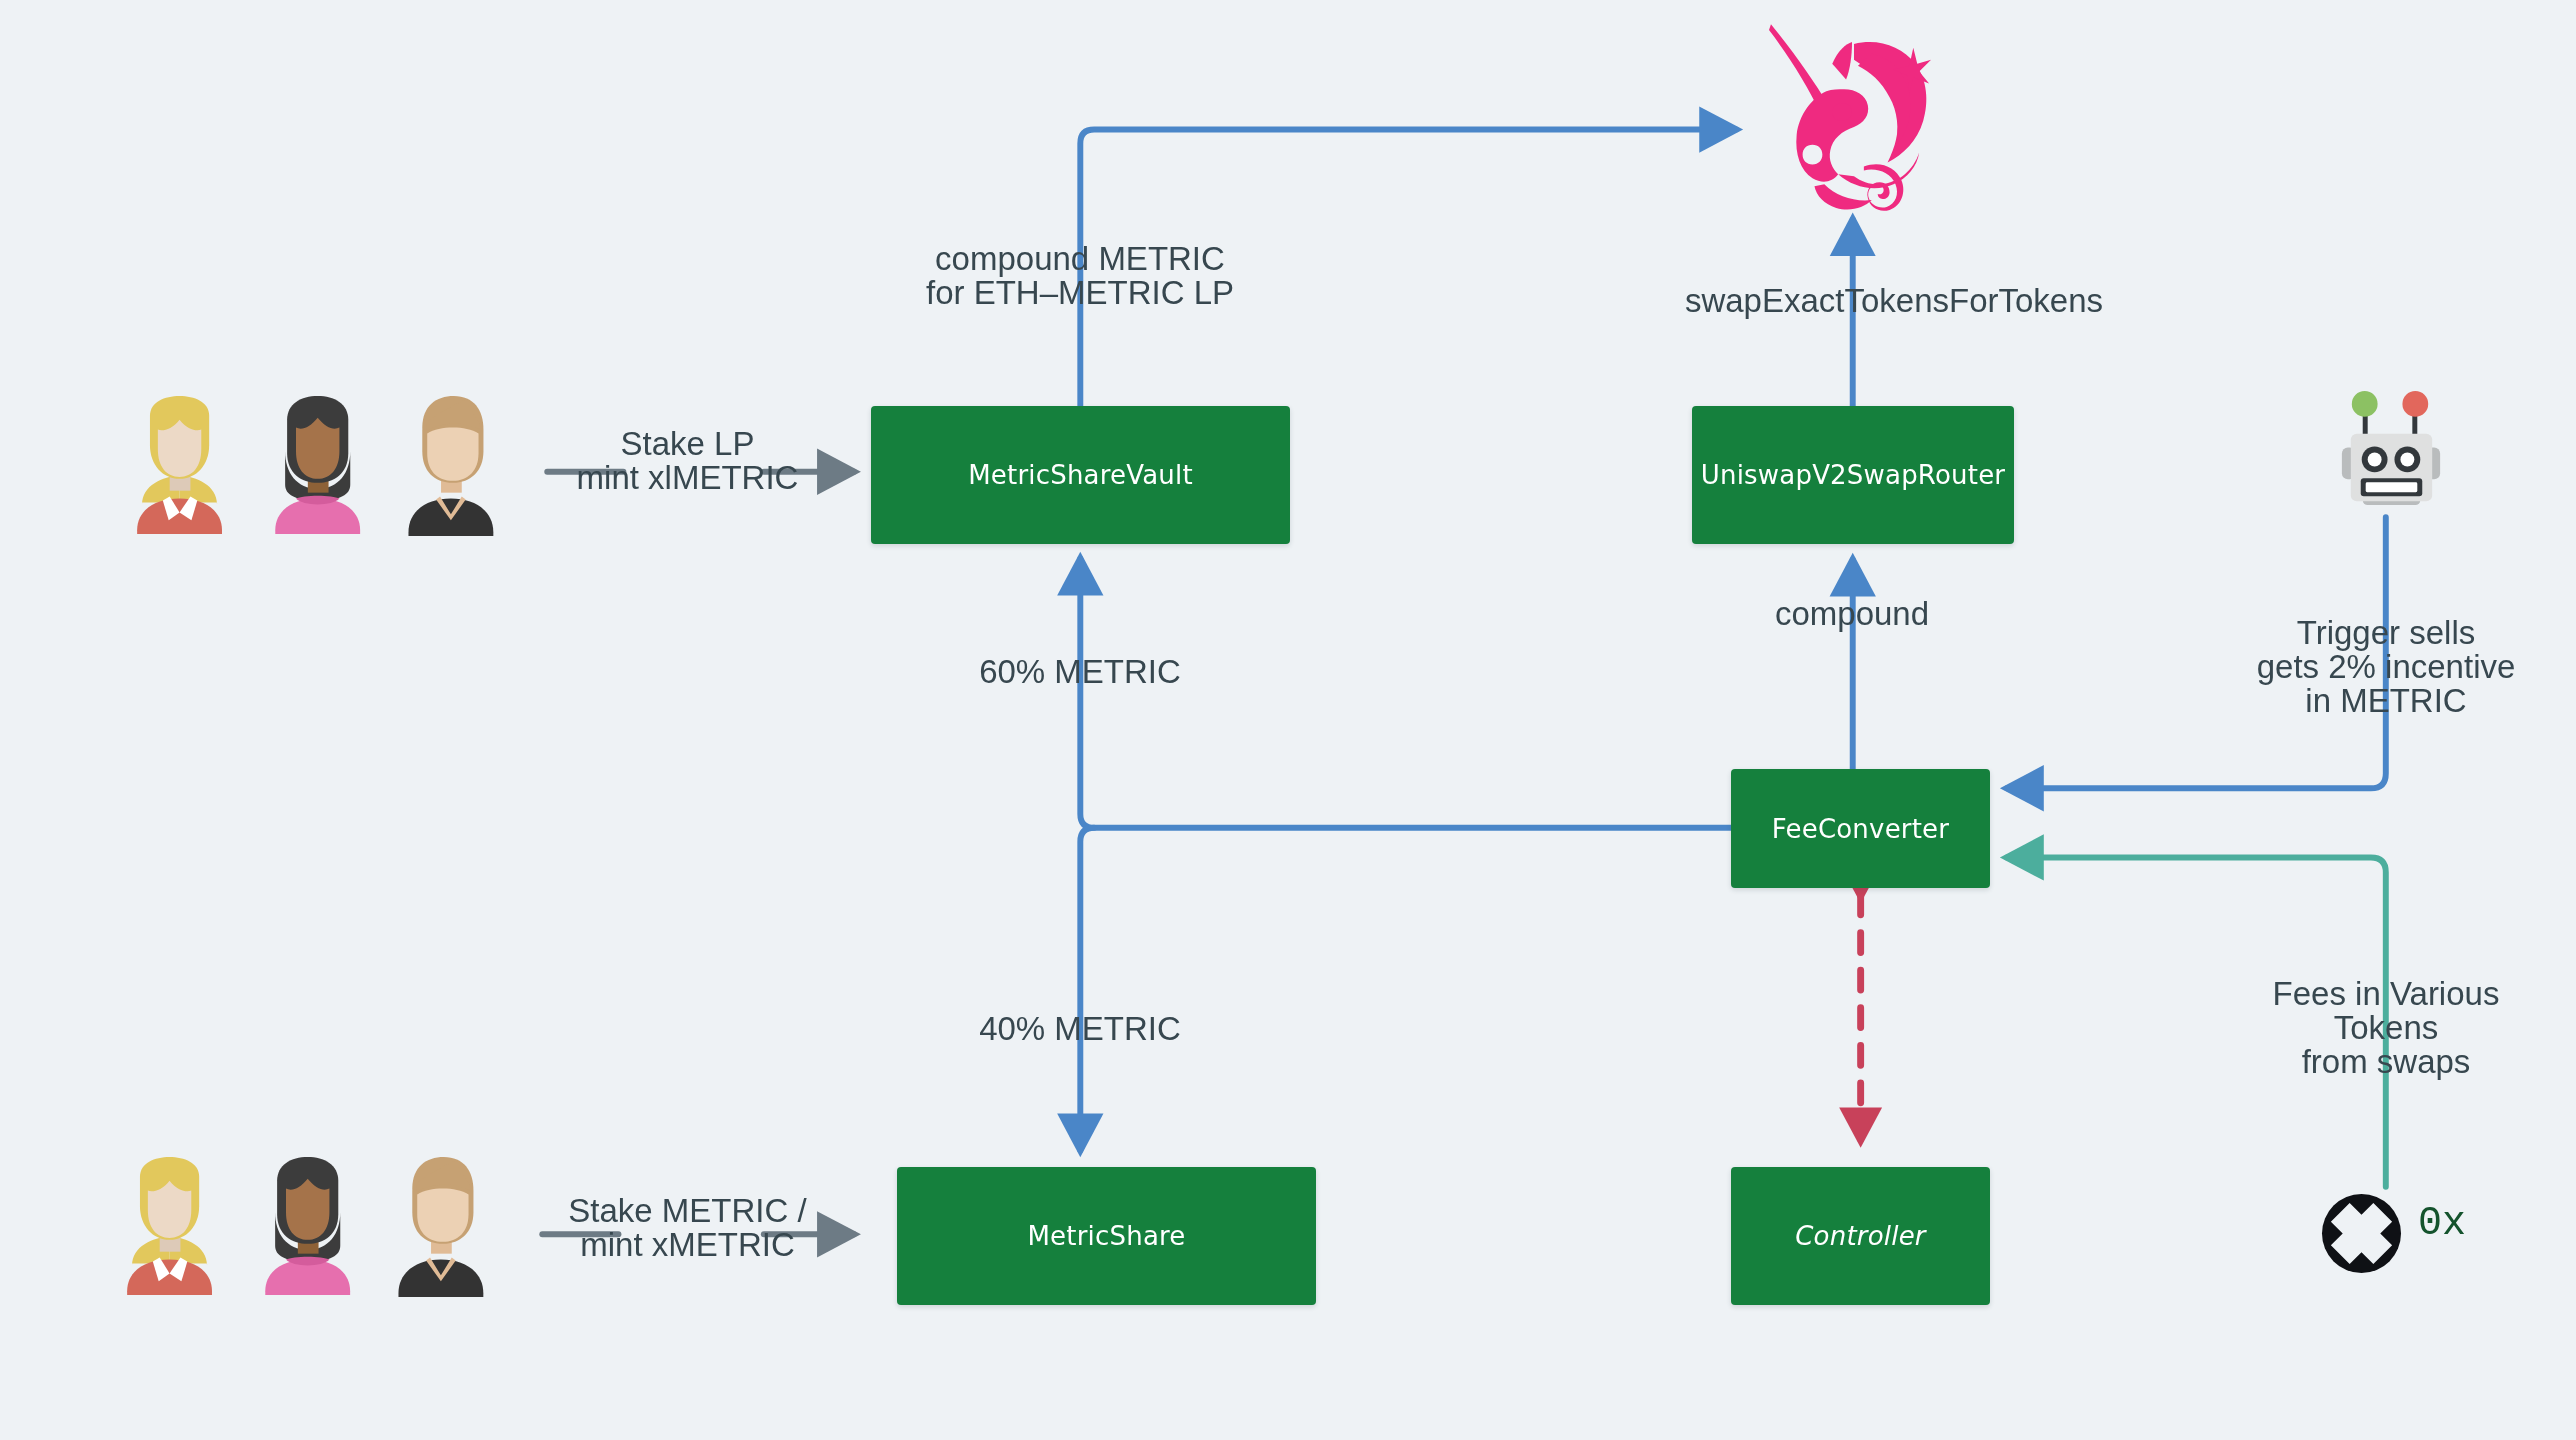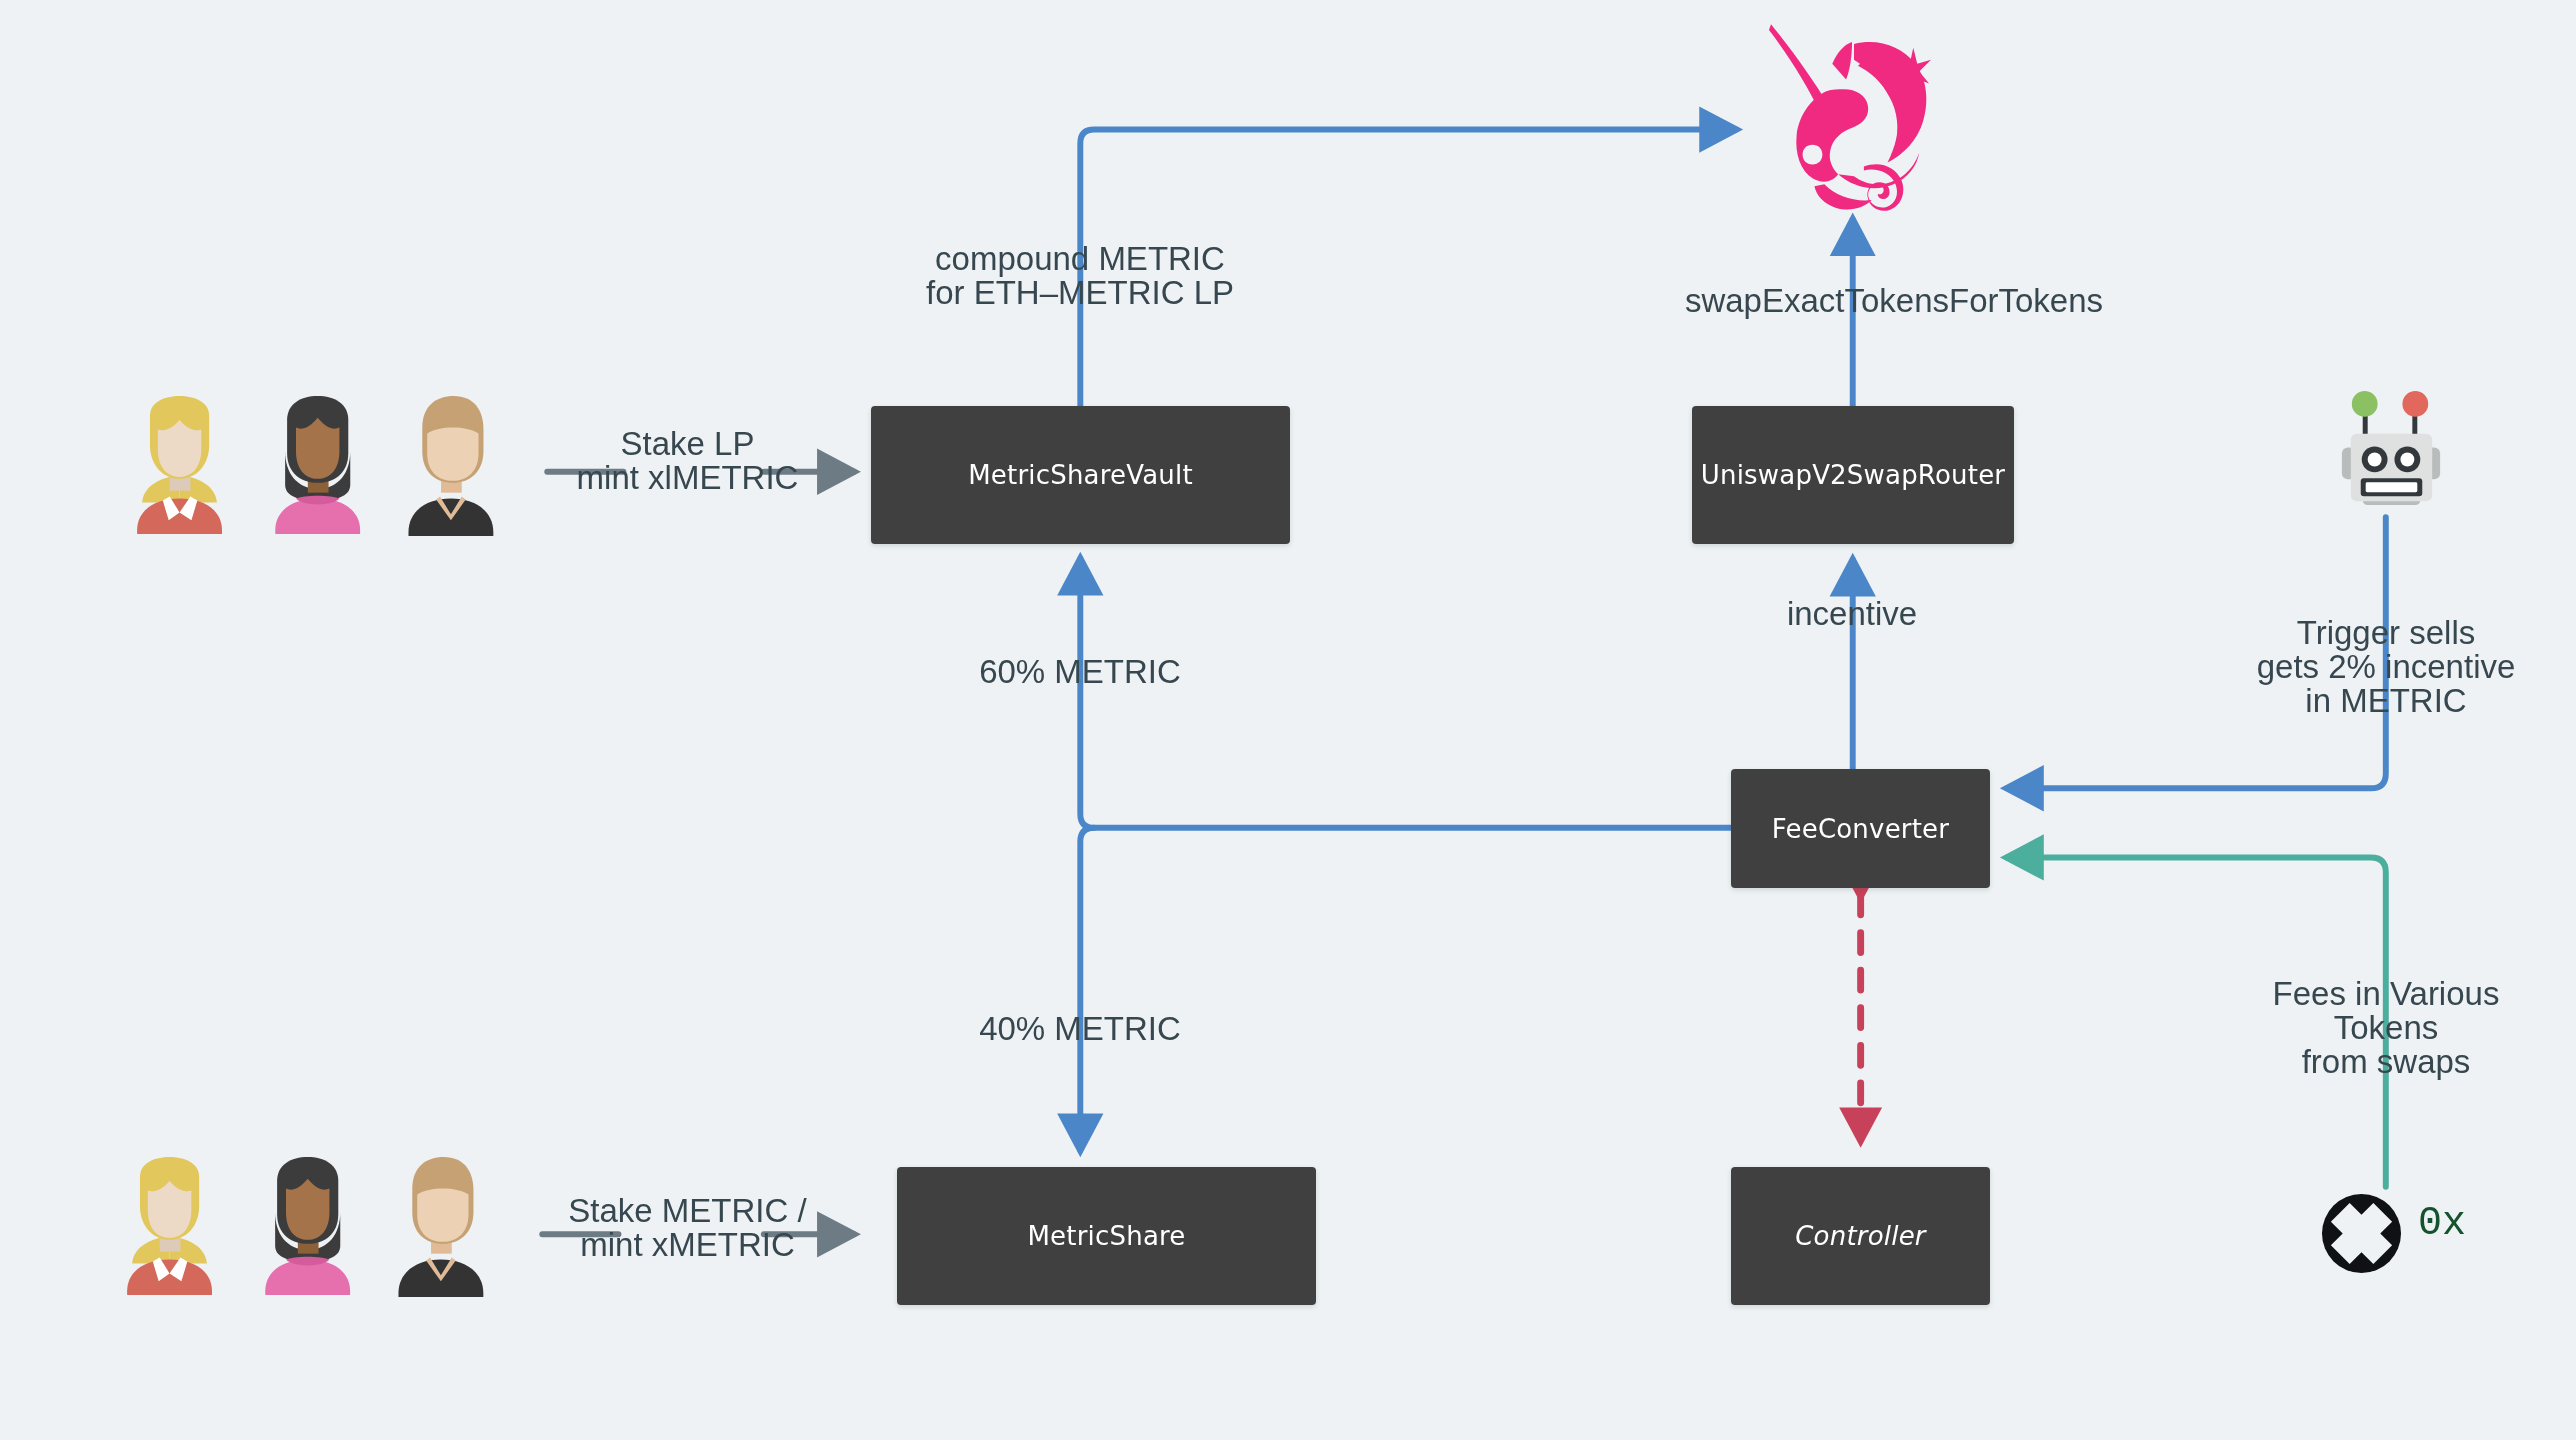--- a/index.html
+++ b/index.html
@@ -5,21 +5,21 @@
   html,body{margin:0;padding:0;background:#eef2f5;}
   body{
     font-family:"DejaVu Sans", sans-serif;
     width:2576px;height:1440px;overflow:hidden;position:relative;
   }
   #stage{position:absolute;left:0;top:0;width:2576px;height:1440px;background:#eef2f5;}
   svg.layer{position:absolute;left:0;top:0;width:2576px;height:1440px;overflow:visible;}
 
   .node{
     position:absolute;
-    background:#404040;
+    background:#15803d;
     border-radius:4px;
     box-shadow:0 2px 5px rgba(40,60,70,.16);
     display:flex;align-items:center;justify-content:center;
     color:#ffffff;
     font-size:26px;
     letter-spacing:0.2px;
     font-family:"DejaVu Sans", sans-serif;
   }
   .edge-label{
     position:absolute;
@@ -106,21 +106,21 @@
 mint xlMETRIC</div>
 
   <div class="edge-label" style="left:1597px;top:284px;width:594px;">swapExactTokensForTokens</div>
 
   <div class="edge-label" style="left:2188px;top:616px;width:396px;">Trigger sells
 gets 2% incentive
 in METRIC</div>
 
   <div class="edge-label" style="left:882px;top:655px;width:396px;">60% METRIC</div>
 
-  <div class="edge-label" style="left:1654px;top:597px;width:396px;">incentive</div>
+  <div class="edge-label" style="left:1654px;top:597px;width:396px;">compound</div>
 
   <div class="edge-label" style="left:882px;top:1012px;width:396px;">40% METRIC</div>
 
   <div class="edge-label" style="left:2188px;top:977px;width:396px;">Fees in Various
 Tokens
 from swaps</div>
 
   <div class="edge-label" style="left:539px;top:1194px;width:297px;">Stake METRIC /
 mint xMETRIC</div>
 

